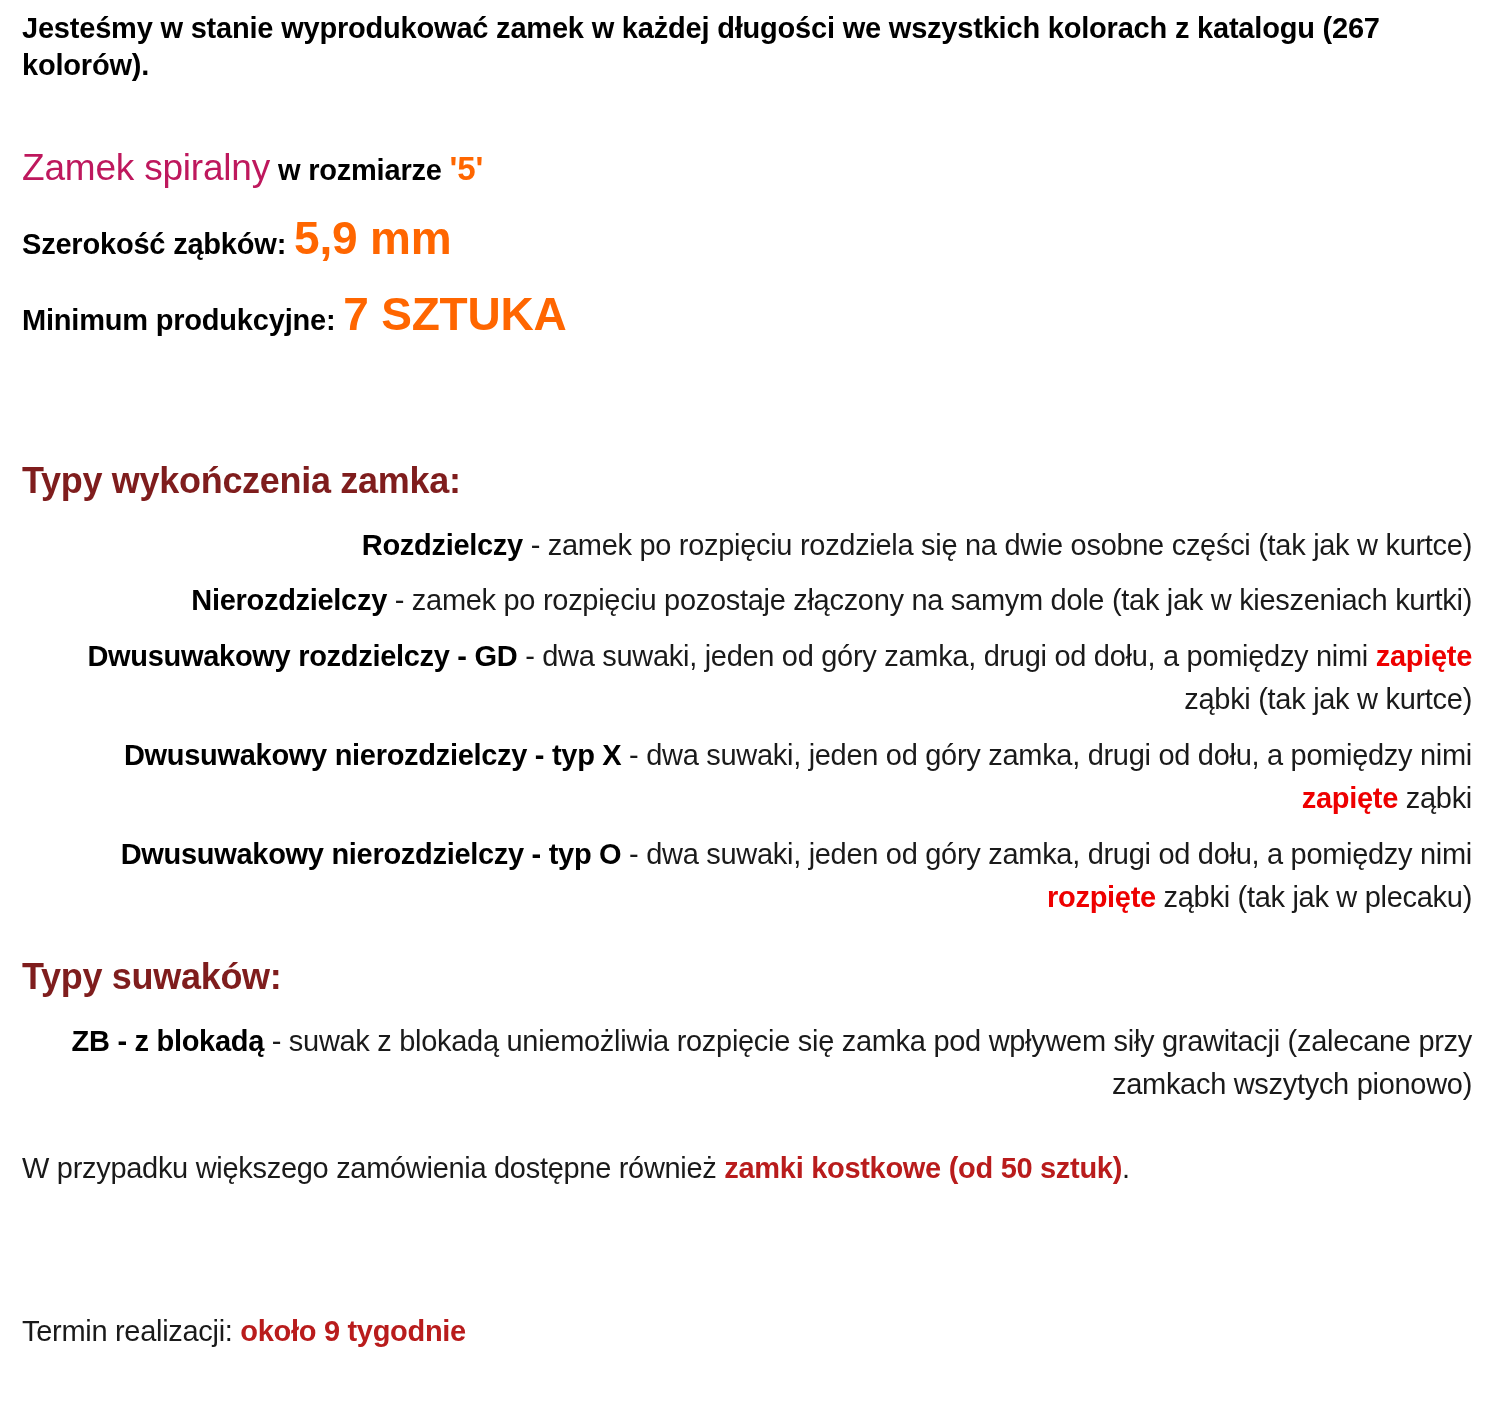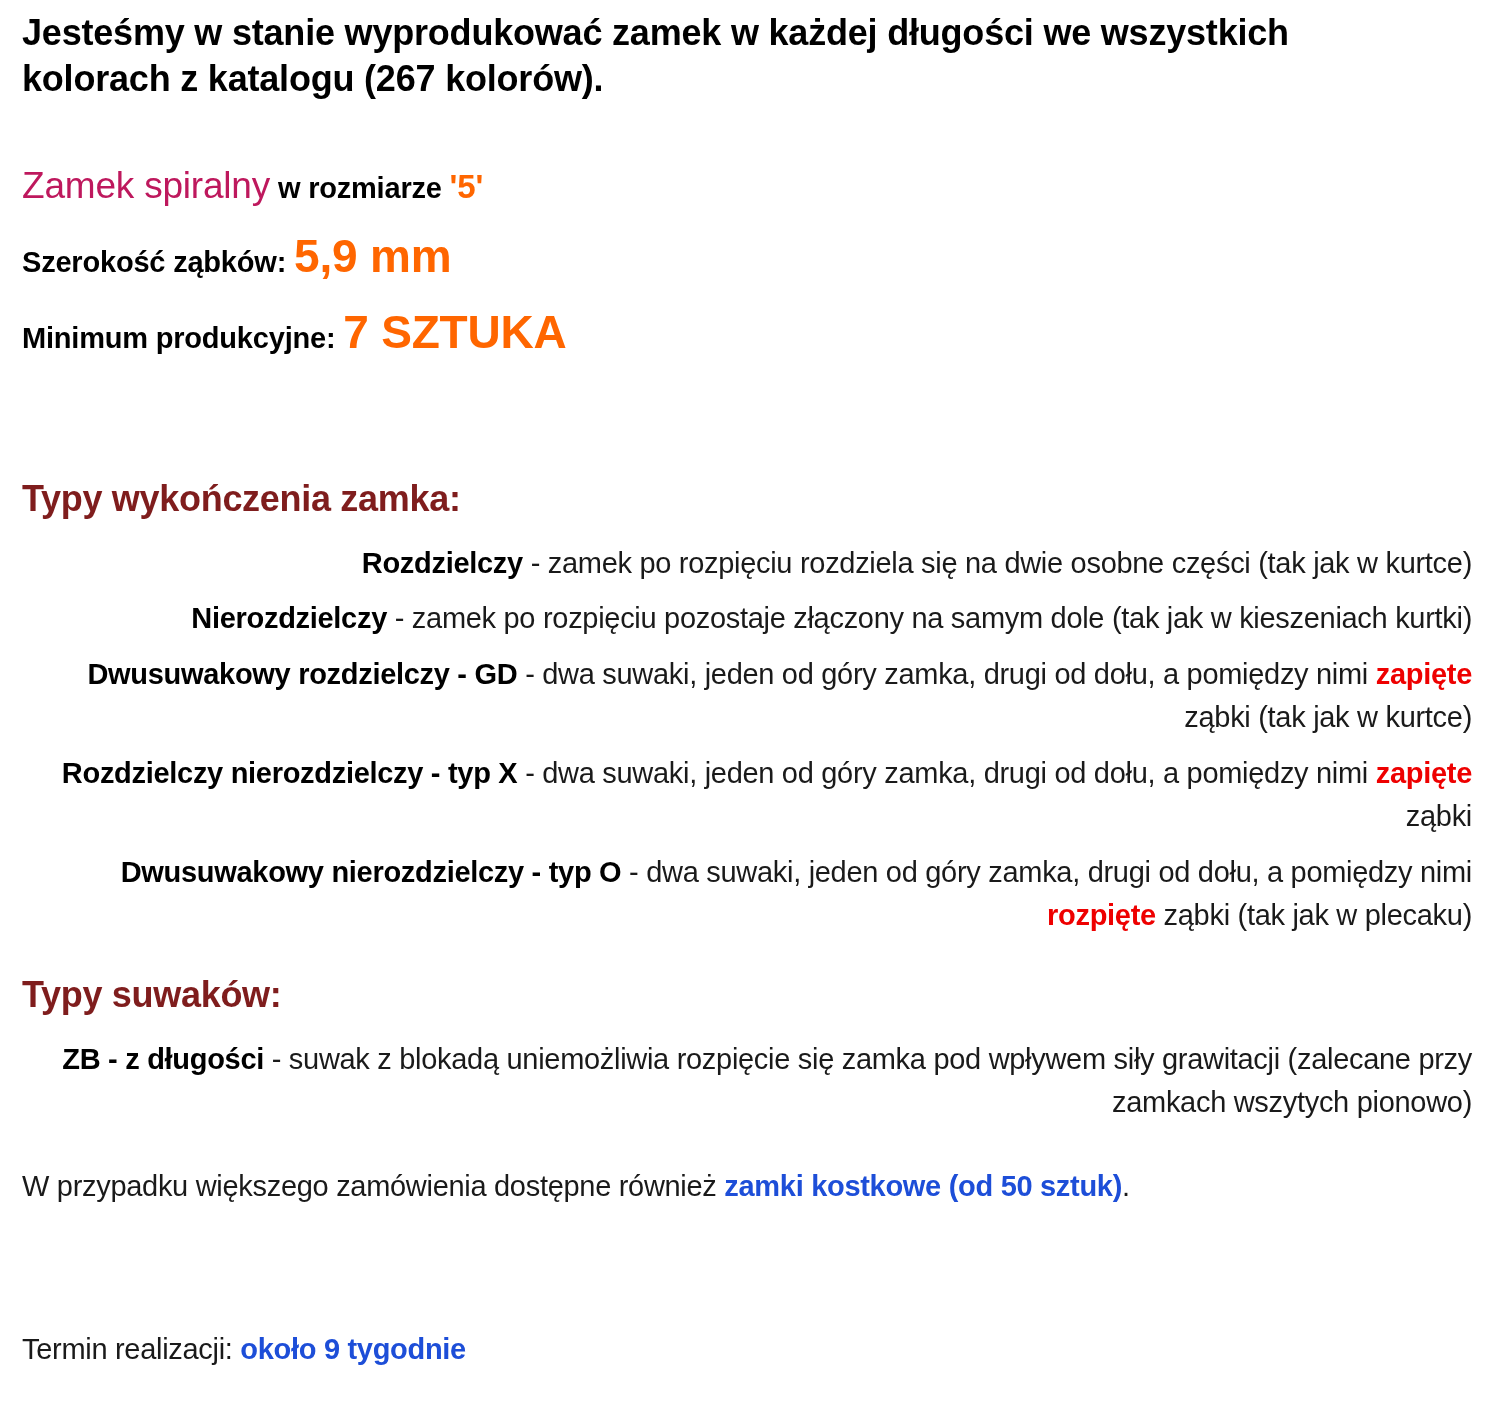--- a/index.html
+++ b/index.html
@@ -14,27 +14,27 @@
   }
   .content {
     padding: 10px 26px 0 22px;
   }
   p { margin: 0; }
 
   
   .seg-normal  { font-weight: normal; color: #1a1a1a; }
   .seg-bold    { font-weight: bold;   color: #000000; }
   .seg-red     { font-weight: bold;   color: #ee0000; }
-  .seg-orange  { font-weight: bold;   color: #1d4ed8; }
+  .seg-orange  { font-weight: bold;   color: #b91c1c; }
   .seg-product-name { font-weight: normal; color: #be185d; font-size: 37px; }
   .seg-size-value   { font-weight: bold; color: #ff6600; font-size: 33px; }
   .seg-spec-value   { font-weight: bold; color: #ff6600; font-size: 46px; }
 
   .intro {
-    font-size: 36px;
+    font-size: 29px;
     font-weight: bold;
     color: #000;
     line-height: 1.28;
     letter-spacing: -0.2px;
     max-width: 1420px;
   }
   .product-title {
     margin-top: 62px;
     font-size: 29px;
     font-weight: bold;
@@ -92,26 +92,26 @@
   <p class="spec-line"><span class="seg-bold">Minimum produkcyjne: </span><span class="seg-spec-value">7 SZTUKA</span></p>
 
   <h2 class="section-heading heading-finish">Typy wykończenia zamka:</h2>
 
   <p class="item"><span class="seg-bold">Rozdzielczy</span><span class="seg-normal"> - zamek po rozpięciu rozdziela się na dwie osobne części (tak jak w kurtce)</span></p>
 
   <p class="item"><span class="seg-bold">Nierozdzielczy</span><span class="seg-normal"> - zamek po rozpięciu pozostaje złączony na samym dole (tak jak w kieszeniach kurtki)</span></p>
 
   <p class="item"><span class="seg-bold">Dwusuwakowy rozdzielczy - GD</span><span class="seg-normal"> - dwa suwaki, jeden od góry zamka, drugi od dołu, a pomiędzy nimi </span><span class="seg-red">zapięte</span><span class="seg-normal"> ząbki (tak jak w kurtce)</span></p>
 
-  <p class="item"><span class="seg-bold">Rozdzielczy nierozdzielczy - typ X</span><span class="seg-normal"> - dwa suwaki, jeden od góry zamka, drugi od dołu, a pomiędzy nimi </span><span class="seg-red">zapięte</span><span class="seg-normal"> ząbki</span></p>
+  <p class="item"><span class="seg-bold">Dwusuwakowy nierozdzielczy - typ X</span><span class="seg-normal"> - dwa suwaki, jeden od góry zamka, drugi od dołu, a pomiędzy nimi </span><span class="seg-red">zapięte</span><span class="seg-normal"> ząbki</span></p>
 
   <p class="item"><span class="seg-bold">Dwusuwakowy nierozdzielczy - typ O</span><span class="seg-normal"> - dwa suwaki, jeden od góry zamka, drugi od dołu, a pomiędzy nimi </span><span class="seg-red">rozpięte</span><span class="seg-normal"> ząbki (tak jak w plecaku)</span></p>
 
   <h2 class="section-heading heading-sliders">Typy suwaków:</h2>
 
-  <p class="item"><span class="seg-bold">ZB - z długości</span><span class="seg-normal"> - suwak z blokadą uniemożliwia rozpięcie się zamka pod wpływem siły grawitacji (zalecane przy zamkach wszytych pionowo)</span></p>
+  <p class="item"><span class="seg-bold">ZB - z blokadą</span><span class="seg-normal"> - suwak z blokadą uniemożliwia rozpięcie się zamka pod wpływem siły grawitacji (zalecane przy zamkach wszytych pionowo)</span></p>
 
 
   <p class="bulk-note"><span class="seg-normal">W przypadku większego zamówienia dostępne również </span><span class="seg-orange">zamki kostkowe (od 50 sztuk)</span><span class="seg-normal">.</span></p>
 
   <p class="lead-time"><span class="seg-normal">Termin realizacji: </span><span class="seg-orange">około 9 tygodnie</span></p>
 
 </div>
 
 </body></html>

